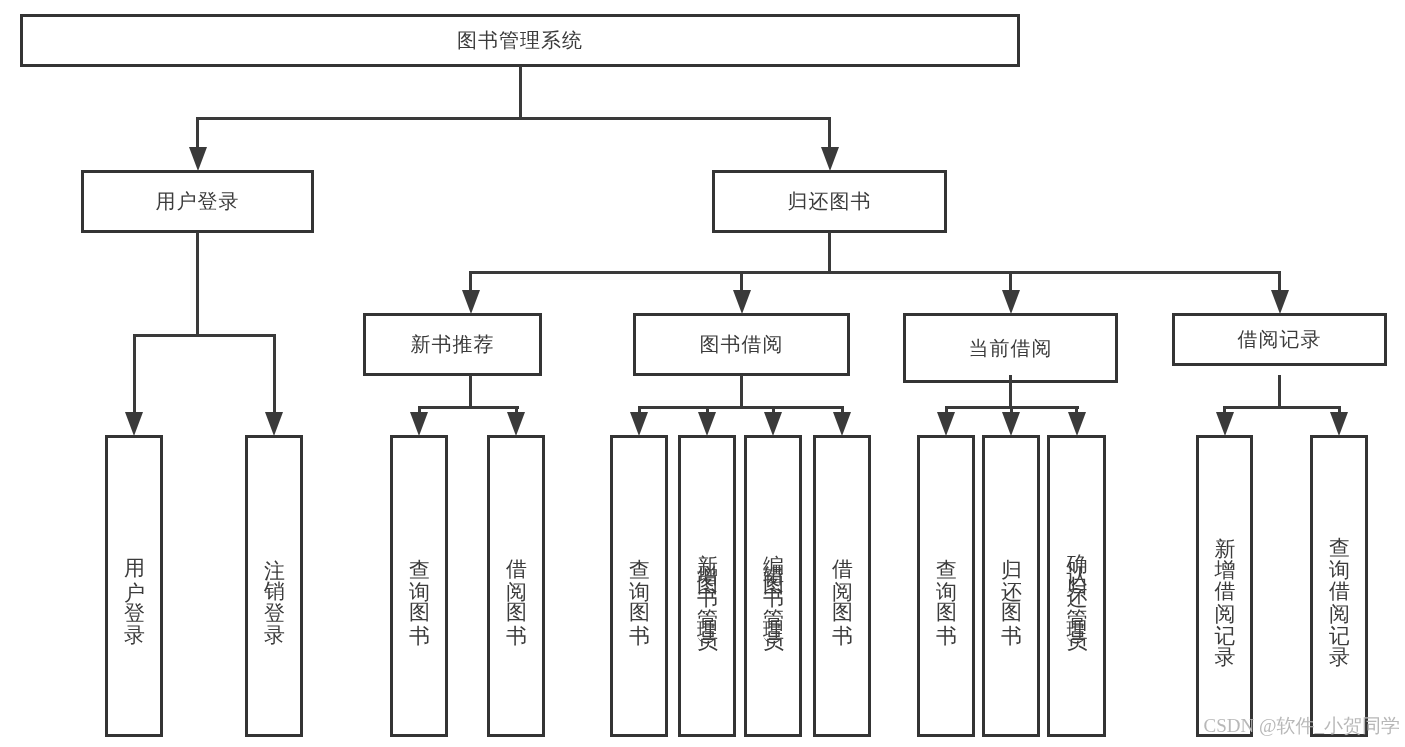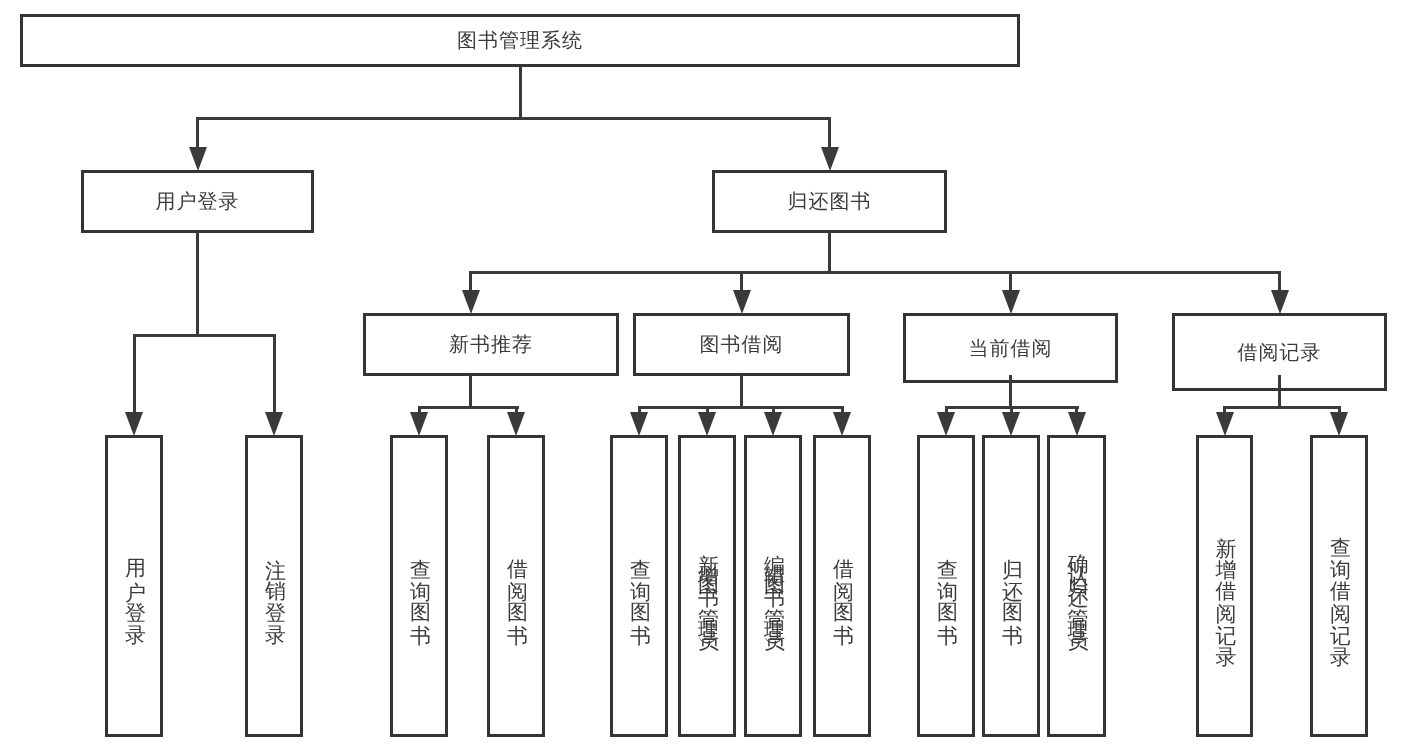--- a/index.html
+++ b/index.html
@@ -1,20 +1,20 @@
 <!DOCTYPE html>
 <html><head>
 <meta charset="utf-8">
 <style>
   html,body{margin:0;padding:0;background:#fff;}
   .canvas{
     position:relative;
     width:1405px;height:747px;
     background:var(--bg,#ffffff);
-    font-family:Liberation Mono, monospace;
+    font-family:Liberation Serif, serif;
     overflow:hidden;
   }
   .box{
     position:absolute;
     box-sizing:border-box;
     border:3px solid var(--border,#343434);
     background:#fff;
     display:flex;align-items:center;justify-content:center;
     color:var(--text,#3b3b3b);
   }
@@ -56,33 +56,33 @@
   </div>
 
   <div class="box h" style="left:81px;top:170px;width:233px;height:63px;">
     <span>用户登录</span>
   </div>
 
   <div class="box h" style="left:712px;top:170px;width:235px;height:63px;">
     <span>归还图书</span>
   </div>
 
-  <div class="box h" style="left:363px;top:313px;width:256px;height:63px;">
+  <div class="box h" style="left:363px;top:313px;width:179px;height:63px;">
     <span>新书推荐</span>
   </div>
 
   <div class="box h" style="left:633px;top:313px;width:217px;height:63px;">
     <span>图书借阅</span>
   </div>
 
   <div class="box h" style="left:903px;top:313px;width:215px;height:70px;">
     <span>当前借阅</span>
   </div>
 
-  <div class="box h" style="left:1172px;top:313px;width:215px;height:78px;">
+  <div class="box h" style="left:1172px;top:313px;width:215px;height:53px;">
     <span>借阅记录</span>
   </div>
 
   <div class="box v" style="left:105px;top:435px;width:58px;height:302px;">
     <span>用户登录</span>
   </div>
   <div class="box v" style="left:245px;top:435px;width:58px;height:302px;">
     <span>注销登录</span>
   </div>
 
@@ -175,14 +175,15 @@
   <div class="vline" style="left:1075px;top:406px;height:10px;"></div>
   <div class="arr" style="left:1067.5px;top:412px;"></div>
 
   <div class="vline" style="left:1278px;top:375px;height:34px;"></div>
   <div class="hline" style="left:1223px;top:406px;width:117px;"></div>
   <div class="vline" style="left:1223px;top:406px;height:10px;"></div>
   <div class="arr" style="left:1215.5px;top:412px;"></div>
   <div class="vline" style="left:1337.5px;top:406px;height:10px;"></div>
   <div class="arr" style="left:1330px;top:412px;"></div>
 
+  <div class="watermark" style="right:5px;top:713px;">CSDN @软件_小贺同学</div>
 
 </div>
 
 </body></html>

